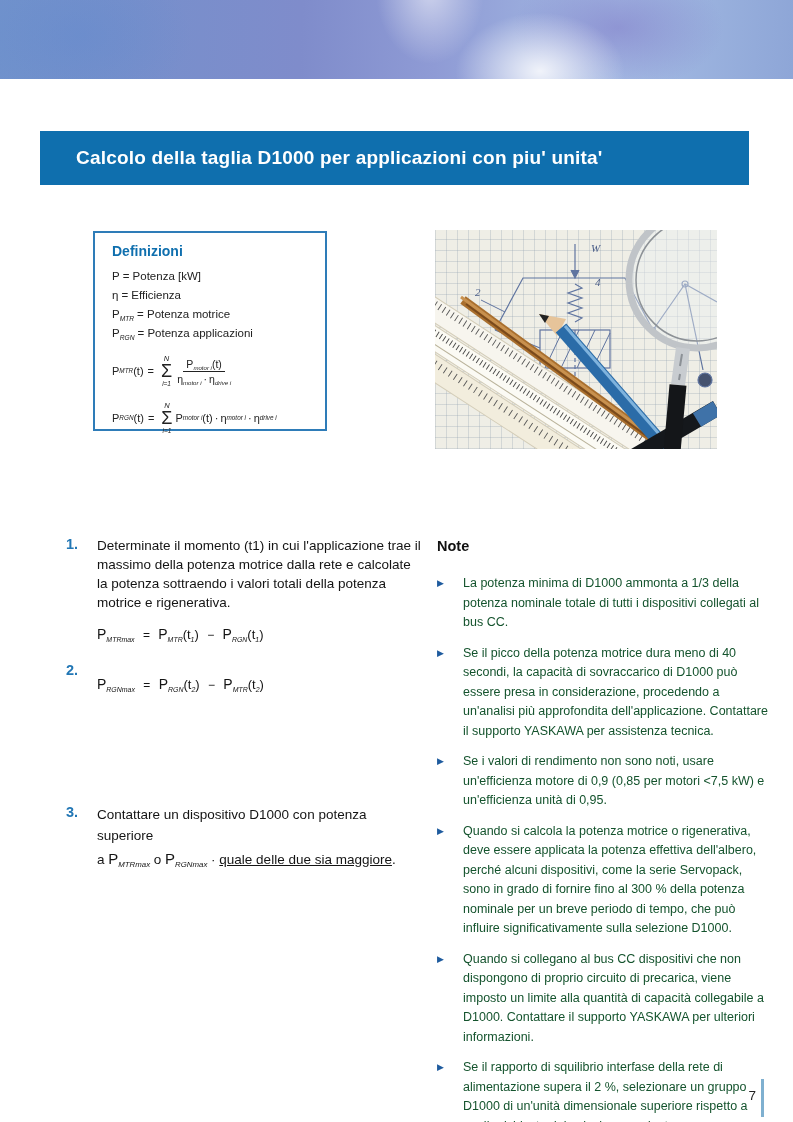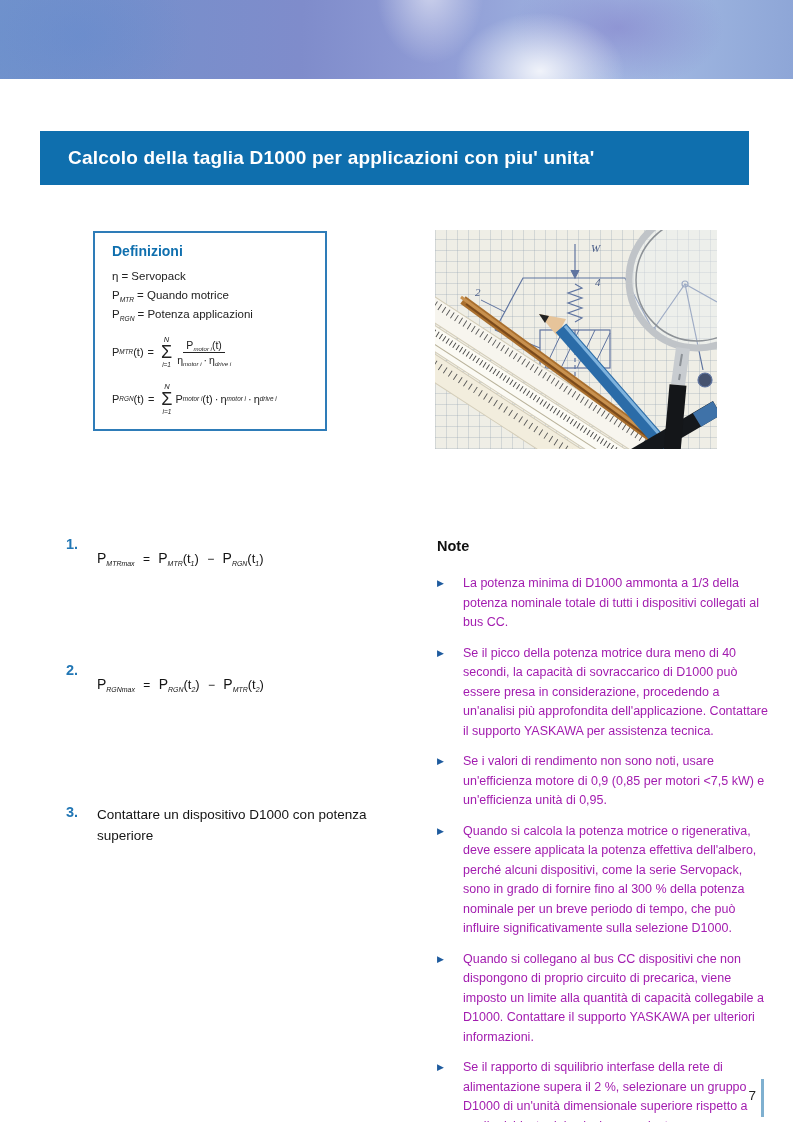--- a/index.html
+++ b/index.html
@@ -17,21 +17,21 @@
       radial-gradient(ellipse 90px 120px at 430px -10%, rgba(255,255,255,.55), rgba(255,255,255,0) 60%),
       radial-gradient(ellipse 150px 90px at 78% 35%, rgba(125,118,198,.55), rgba(125,118,198,0) 70%),
       radial-gradient(ellipse 160px 110px at 10% 45%, rgba(100,138,205,.5), rgba(100,138,205,0) 70%),
       linear-gradient(92deg, #7092cc 0%, #7f8ccb 38%, #8f9bd5 55%, #a5bce4 78%, #8ea6d7 100%);
   }
 
   
   .title-bar {
     position:absolute; left:40px; top:131px; width:709px; height:54px;
     background:#0f6fae; color:#ffffff; display:flex; align-items:center;
-    padding-left:28px; font-size:19px; font-weight:bold; letter-spacing:.2px;
+    padding-left:36px; font-size:19px; font-weight:bold; letter-spacing:.2px;
   }
 
   
   .def-box {
     position:absolute; left:93px; top:231px; width:234px; height:200px;
     border:2px solid #2e7cb8; padding:10px 6px 8px 17px; background:#fff;
   }
   .def-title { color:#0f6fae; font-size:14px; font-weight:bold; margin-bottom:8px; }
   .def-line { font-size:11.5px; line-height:19px; color:#222; }
   .def-line .base { display:inline-block; }
@@ -70,45 +70,48 @@
   .fop { margin:0 5px; }
   .farg { font-size:13px; }
   .big-line { line-height:21px; }
   .uline { text-decoration:underline; }
 
   
   .notes { position:absolute; left:437px; top:538px; width:332px; }
   .notes-title { font-size:14.5px; font-weight:bold; color:#111; margin-bottom:20px; }
   .note-item { display:flex; margin-bottom:11px; }
   .note-bullet { color:#1e5b9e; font-size:9px; width:26px; flex:none; padding-top:4px; }
-  .note-text { font-size:12.5px; line-height:19.5px; color:#a21caf; }
+  .note-text { font-size:12.5px; line-height:19.5px; color:#14532d; }
 
   
   .page-num { position:absolute; left:736px; top:1088px; width:20px; text-align:right; font-size:13.5px; color:#222; }
   .footer-bar { position:absolute; left:761px; top:1079px; width:3px; height:38px; background:#7fb0d0; }
 </style>
 </head>
 <body>
 
 <div class="page">
 
   <div class="header-band"></div>
 
   <div class="title-bar">
     <span>Calcolo della taglia D1000 per applicazioni con piu' unita'</span>
   </div>
 
   <div class="def-box">
     <div class="def-title">Definizioni</div>
 
     <div class="def-line">
-      <span class="base">η</span><sub></sub><span class="rest">= Servopack</span>
-    </div>
-    <div class="def-line">
-      <span class="base">P</span><sub>MTR</sub><span class="rest">= Quando motrice</span>
+      <span class="base">P</span><sub></sub><span class="rest">= Potenza [kW]</span>
+    </div>
+    <div class="def-line">
+      <span class="base">η</span><sub></sub><span class="rest">= Efficienza</span>
+    </div>
+    <div class="def-line">
+      <span class="base">P</span><sub>MTR</sub><span class="rest">= Potenza motrice</span>
     </div>
     <div class="def-line">
       <span class="base">P</span><sub>RGN</sub><span class="rest">= Potenza applicazioni</span>
     </div>
 
     <div class="def-formula">
       <span>P</span>
         <sub>MTR</sub>
         <span>(t)</span>
       <span class="dfeq">=</span>
@@ -208,20 +211,21 @@
         <line x1="243" y1="155" x2="237" y2="222" stroke="#141619" stroke-width="17"></line>
       </g>
     </svg>
   </div>
 
   <div class="steps">
 
     <div class="step" style="top:0">
       <div class="step-num">1.</div>
       <div class="step-body">
+        <div>Determinate il momento (t1) in cui l'applicazione trae il massimo della potenza motrice dalla rete e calcolate la potenza sottraendo i valori totali della potenza motrice e rigenerativa.</div>
         <div class="step-formula">
           <span class="fP">P</span><sub class="fsub">MTRmax</sub>
           <span class="fop">=</span>
           <span class="fP">P</span><sub class="fsub">MTR</sub><span class="farg">(t</span><sub class="fsub">1</sub><span class="farg">)</span>
           <span class="fop">−</span>
           <span class="fP">P</span><sub class="fsub">RGN</sub><span class="farg">(t</span><sub class="fsub">1</sub><span class="farg">)</span>
         </div>
       </div>
     </div>
 
@@ -238,20 +242,28 @@
       </div>
     </div>
 
     <div class="step" style="top:268px">
       <div class="step-num">3.</div>
       <div class="step-body big-line">
         <div>
           <span>Contattare un dispositivo D1000 con potenza</span><br>
           <span>superiore</span>
         </div>
+        <div style="margin-top:2px">
+          <span>a</span>
+          <span class="fP" style="font-size:15px">P</span><sub class="fsub">MTRmax</sub>
+          <span>o</span>
+          <span class="fP" style="font-size:15px">P</span><sub class="fsub">RGNmax</sub>
+          <span>·</span>
+          <span class="uline">quale delle due sia maggiore</span><span>.</span>
+        </div>
       </div>
     </div>
   </div>
 
   <div class="notes">
     <div class="notes-title">Note</div>
 
     <div class="note-item">
       <span class="note-bullet">▶</span>
       <span class="note-text">La potenza minima di D1000 ammonta a 1/3 della potenza nominale totale di tutti i dispositivi collegati al bus CC.</span>

